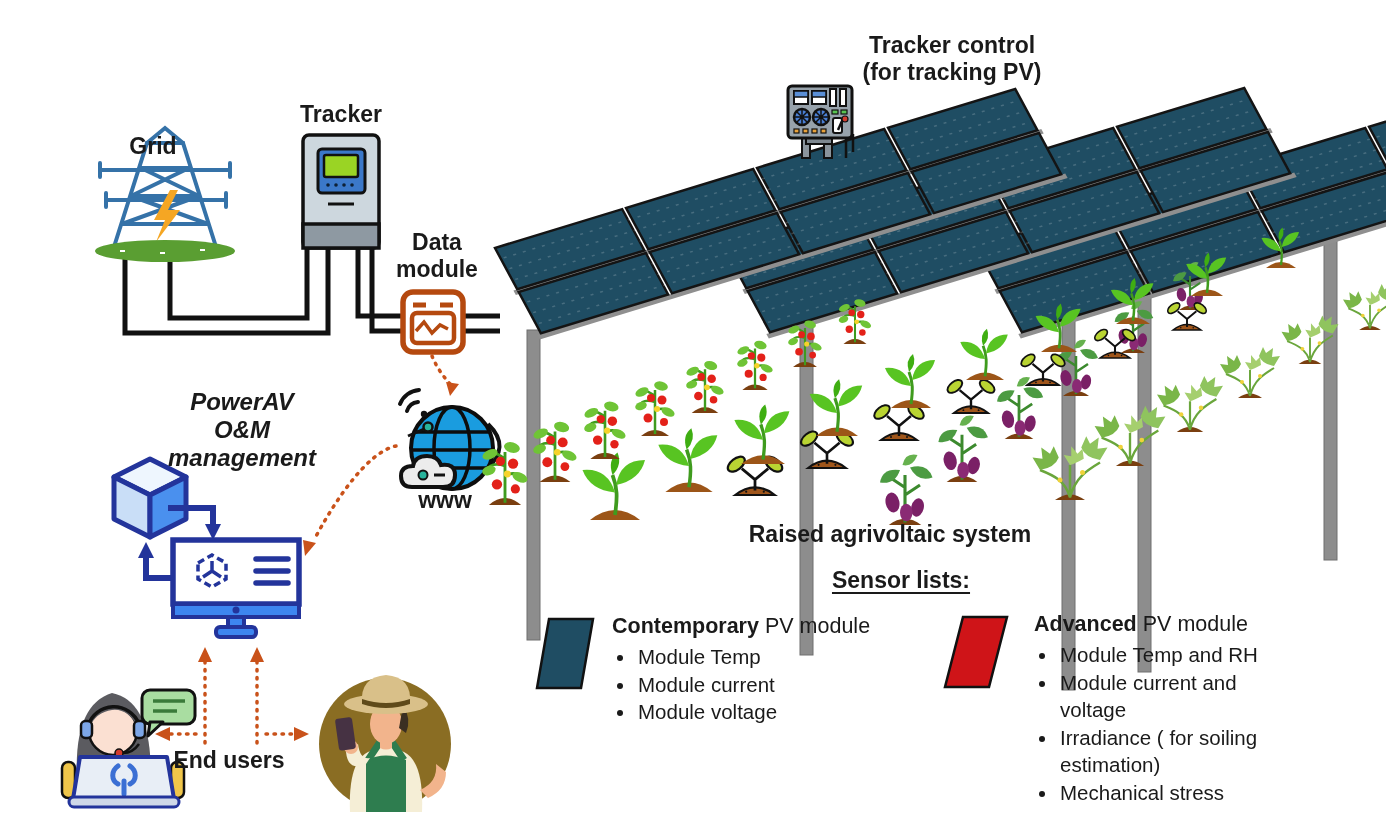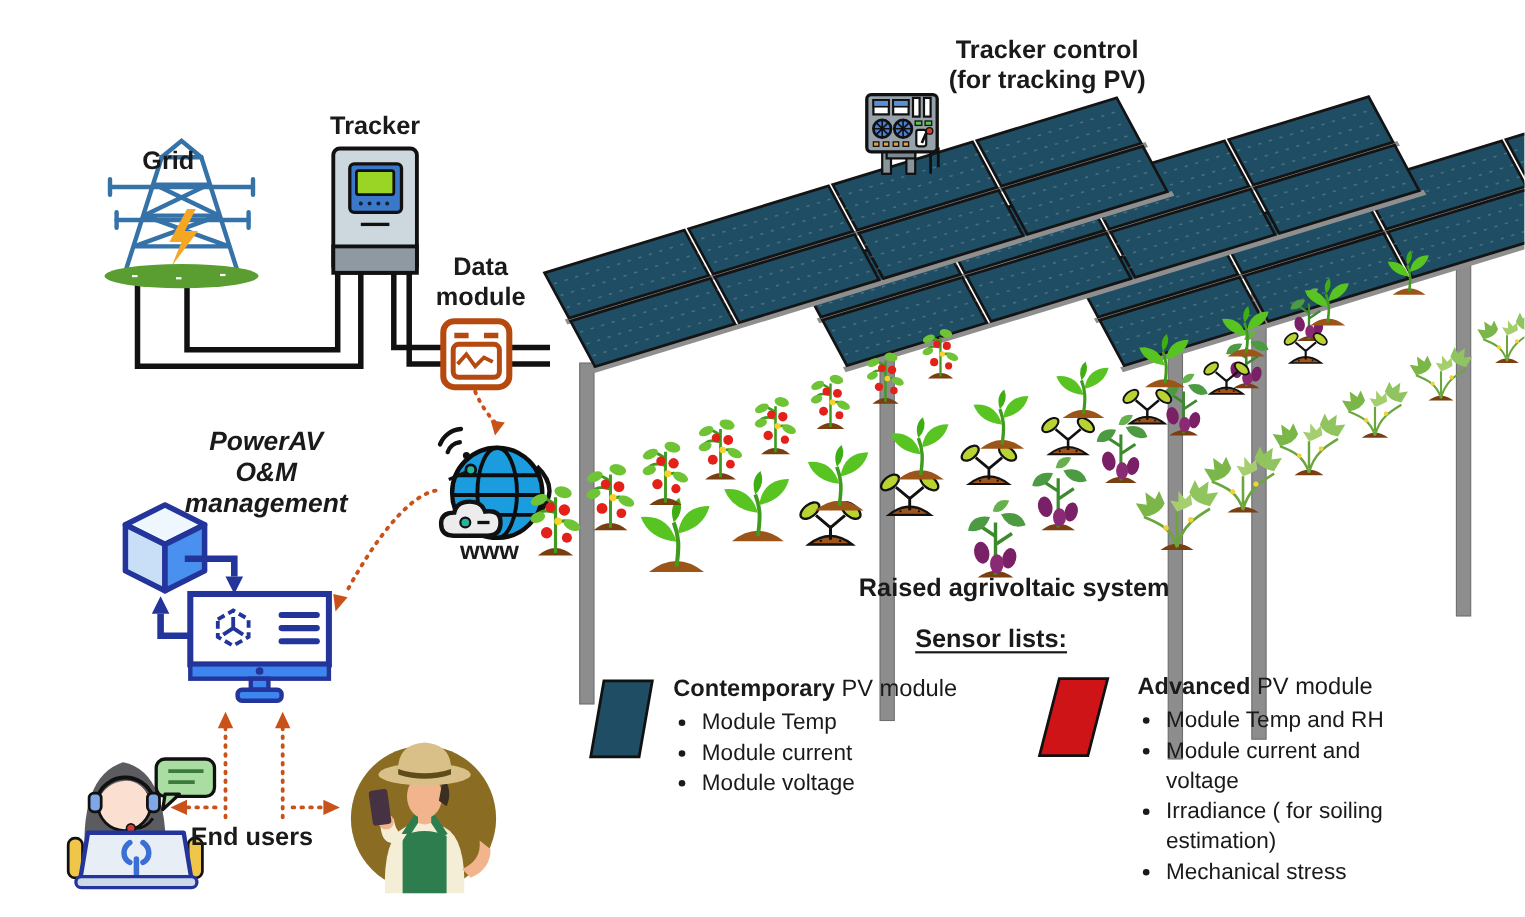--- a/index.html
+++ b/index.html
@@ -359,21 +359,21 @@
 <div class="lbl" style="left:341px;top:101px;">Tracker</div>
 <div class="lbl" style="left:437px;top:229px;">Data
 module</div>
 <div class="lbl" style="left:952px;top:32px;">Tracker control
 (for tracking PV)</div>
 <div class="lbl bold" style="left:242px;top:388px;font-style:italic;">PowerAV
 O&amp;M
 management</div>
 <div class="lbl" style="left:445px;top:487px;">www</div>
 <div class="lbl" style="left:229px;top:747px;">End users</div>
-<div class="lbl" style="left:890px;top:521px;margin-left:32px;">Raised agrivoltaic system</div>
+<div class="lbl" style="left:890px;top:521px;">Raised agrivoltaic system</div>
 <div class="lbl underline" style="left:901px;top:567px;">Sensor lists:</div>
 
 <div class="legend" id="legend-contemporary" style="left:612px;top:613px;">
   <div class="title"><b>Contemporary</b><span> PV module</span></div>
   <ul>
     <li>Module Temp</li>
     <li>Module current</li>
     <li>Module voltage</li>
   </ul>
 </div>

